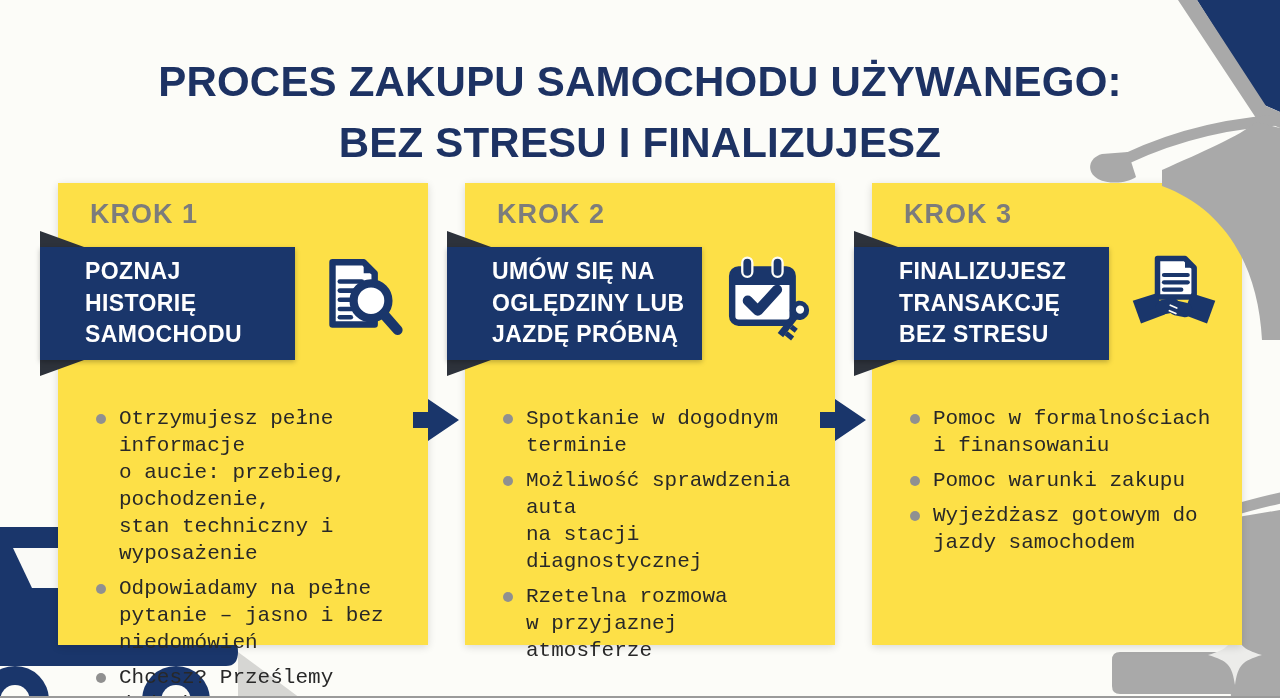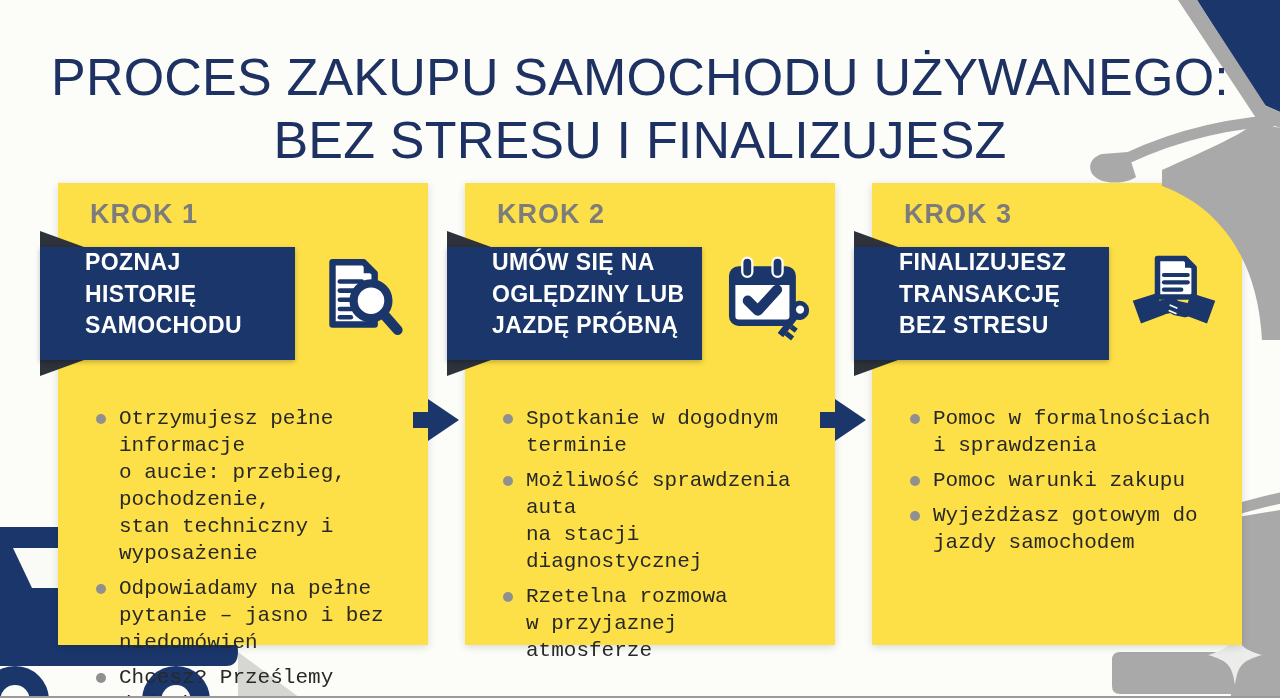--- a/index.html
+++ b/index.html
@@ -7,38 +7,38 @@
     position:relative; width:1280px; height:698px; overflow:hidden;
     background:#fcfcf8;
     font-family:"Liberation Sans","DejaVu Sans",sans-serif;
   }
   
   .title{
     position:absolute; top:46px; left:0; width:1280px;
     text-align:center; z-index:3; pointer-events:none;
   }
   .title .line{
-    font-size:52px; font-weight:400; color:#1d3263;
-    line-height:1.22; letter-spacing:.2px; white-space:nowrap;
+    font-size:42px; font-weight:700; color:#1d3263;
+    line-height:1.22; letter-spacing:.2px; white-space:nowrap;margin-top:10px;
   }
   
   .card{
     position:absolute; top:183px; width:370px; height:462px;
     background:#fde047; z-index:1;
     box-shadow:0 2px 8px rgba(0,0,0,.14);
   }
   .card.c1{left:58px;} .card.c2{left:465px;} .card.c3{left:872px;}
   .krok{
     position:absolute; top:16px; left:32px;
     font-size:27px; font-weight:700; color:#7c7c7c; letter-spacing:1px;
   }
   .ribbon{
     position:absolute; left:-18px; top:64px; width:255px; height:113px;
     background:#1a366b; box-sizing:border-box;
-    display:flex; padding-left:45px;
+    display:flex; align-items:center; padding-left:45px;
     box-shadow:0 2px 5px rgba(0,0,0,.25);
   }
   .ribbon .h{
     color:#ffffff; font-size:23px; font-weight:700; line-height:1.37;
     letter-spacing:.4px; white-space:pre-line;
   }
   .fold{position:absolute; left:-18px; width:44px; height:16px; background:#2d323b;}
   .fold.top{top:48px; clip-path:polygon(0 0,0 100%,100% 100%);}
   .fold.bot{top:177px; clip-path:polygon(0 0,0 100%,100% 0);}
   .icon{position:absolute; top:68px; right:24px; width:88px; height:92px;}
@@ -217,21 +217,21 @@
       <rect x="42" y="53" width="26" height="16" rx="8" fill="#1a366b" transform="rotate(12 55 61)"></rect>
       <g stroke="#fcfcf8" stroke-width="2" stroke-linecap="round">
         <line x1="44" y1="57" x2="51" y2="60"></line>
         <line x1="43" y1="63" x2="50" y2="66"></line>
       </g>
     </svg>
     <ul class="bullets">
       <li>
           <span class="dot"></span>
           <span class="btext">Pomoc w formalnościach
-i sprawdzenia</span>
+i finansowaniu</span>
         </li>
       <li>
           <span class="dot"></span>
           <span class="btext">Pomoc warunki zakupu</span>
         </li>
       <li>
           <span class="dot"></span>
           <span class="btext">Wyjeżdżasz gotowym do
 jazdy samochodem</span>
         </li>

